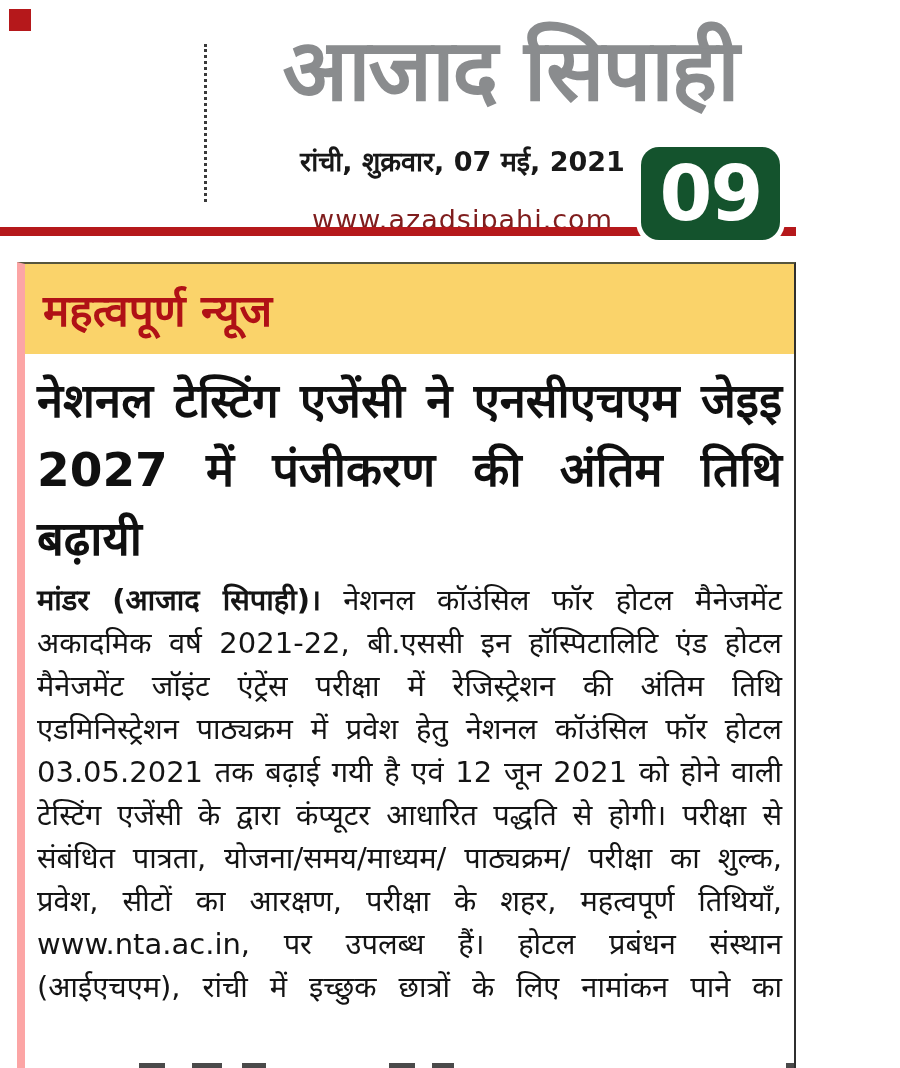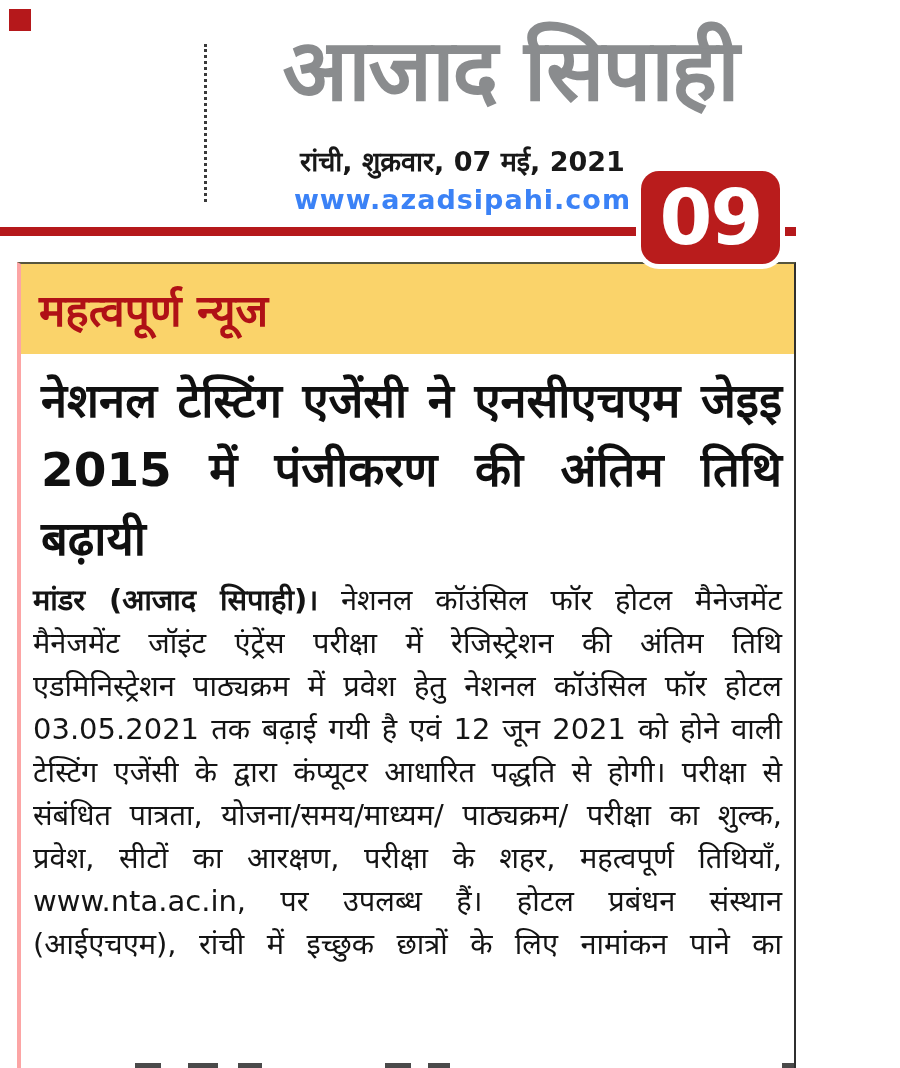--- a/index.html
+++ b/index.html
@@ -27,40 +27,39 @@
     position: absolute; left: 215px; top: 14px; width: 590px; height: 115px;
     font-size: 86px; line-height: 112px; font-weight: bold;
     letter-spacing: -2px; text-align: center; color: #8a8c8e;
     white-space: nowrap;
   }
   .date-block {
     position: absolute; left: 275px; top: 143px; width: 375px;
     text-align: center; color: #181818;
   }
   .dateline { font-size: 27px; font-weight: bold; line-height: 38px; white-space: nowrap; }
-  .website  { font-size: 27px; font-weight: bold; line-height: 38px; letter-spacing: 1px; color: #3b82f6; white-space: nowrap; }
+  .website  { font-size: 27px; font-weight: normal; line-height: 38px; letter-spacing: 1px; color: #7f1d1d; white-space: nowrap; margin-top: 20px; }
   .red-rule {
     position: absolute; left: 0; top: 227px; width: 796px; height: 9px;
     background: #b5181b; z-index: 1;
   }
   .page-number-box {
     position: absolute; left: 641px; top: 147px; width: 139px; height: 93px;
-    background: #b91c1c; border-radius: 18px;
+    background: #14532d; border-radius: 18px;
     box-shadow: 0 0 0 5px #ffffff;
     display: flex; align-items: center; justify-content: center;
     z-index: 2;
-    margin-top: 24px;
   }
   .page-number {
     color: #ffffff; font-size: 76px; font-weight: bold; letter-spacing: -2px;
     line-height: 1;
   }
   .article-box {
     position: absolute; left: 17px; top: 262px; width: 779px; height: 806px;
-    border-left: 4px solid #fca5a5;
+    border-left: 8px solid #fca5a5;
     border-right: 2px solid #2f2f2f;
     border-top: 2px solid #56553d;
     background: #ffffff;
     overflow: hidden;
   }
   .section-banner {
     width: 100%; height: 90px; background: #fad36a;
     display: flex; align-items: center;
   }
   .section-banner-label {
@@ -68,21 +67,20 @@
     padding-left: 18px; white-space: nowrap;
   }
   .headline {
     padding: 12px 12px 0 12px;
     font-size: 47px; font-weight: bold; color: #101010;
   }
   .headline-line {
     line-height: 69px;
     text-align: justify; text-align-last: justify;
     white-space: nowrap0;
-    margin-left: 8px;
   }
   .body-text {
     padding: 6px 12px 0 12px;
     font-size: 29px; color: #141414;
   }
   .body-line {
     line-height: 43px;
     text-align: justify; text-align-last: justify;
   }
   .lead-in { font-weight: bold; margin-top: 31px; }
@@ -123,28 +121,29 @@
   </div>
 
   <div class="article-box">
 
     <div class="section-banner">
       <span class="section-banner-label">महत्वपूर्ण न्यूज</span>
     </div>
 
     <div class="headline">
       <div class="headline-line">नेशनल टेस्टिंग एजेंसी ने एनसीएचएम जेइइ</div>
-      <div class="headline-line">2015 में पंजीकरण की अंतिम तिथि बढ़ायी</div>
+      <div class="headline-line">2027 में पंजीकरण की अंतिम तिथि बढ़ायी</div>
     </div>
 
     <div class="body-text">
       <div class="body-line">
         <span class="lead-in">मांडर (आजाद सिपाही)।</span>
         <span>नेशनल कॉउंसिल फॉर होटल मैनेजमेंट</span>
       </div>
+      <div class="body-line">अकादमिक वर्ष 2021-22, बी.एससी इन हॉस्पिटालिटि एंड होटल</div>
       <div class="body-line">मैनेजमेंट जॉइंट एंट्रेंस परीक्षा में रेजिस्ट्रेशन की अंतिम तिथि</div>
       <div class="body-line">एडमिनिस्ट्रेशन पाठ्यक्रम में प्रवेश हेतु नेशनल कॉउंसिल फॉर होटल</div>
       <div class="body-line">03.05.2021 तक बढ़ाई गयी है एवं 12 जून 2021 को होने वाली</div>
       <div class="body-line">टेस्टिंग एजेंसी के द्वारा कंप्यूटर आधारित पद्धति से होगी। परीक्षा से</div>
       <div class="body-line">संबंधित पात्रता, योजना/समय/माध्यम/ पाठ्यक्रम/ परीक्षा का शुल्क,</div>
       <div class="body-line">प्रवेश, सीटों का आरक्षण, परीक्षा के शहर, महत्वपूर्ण तिथियाँ,</div>
       <div class="body-line">www.nta.ac.in, पर उपलब्ध हैं।  होटल प्रबंधन संस्थान</div>
       <div class="body-line">(आईएचएम), रांची में इच्छुक छात्रों के लिए नामांकन पाने का</div>
 
     </div>

